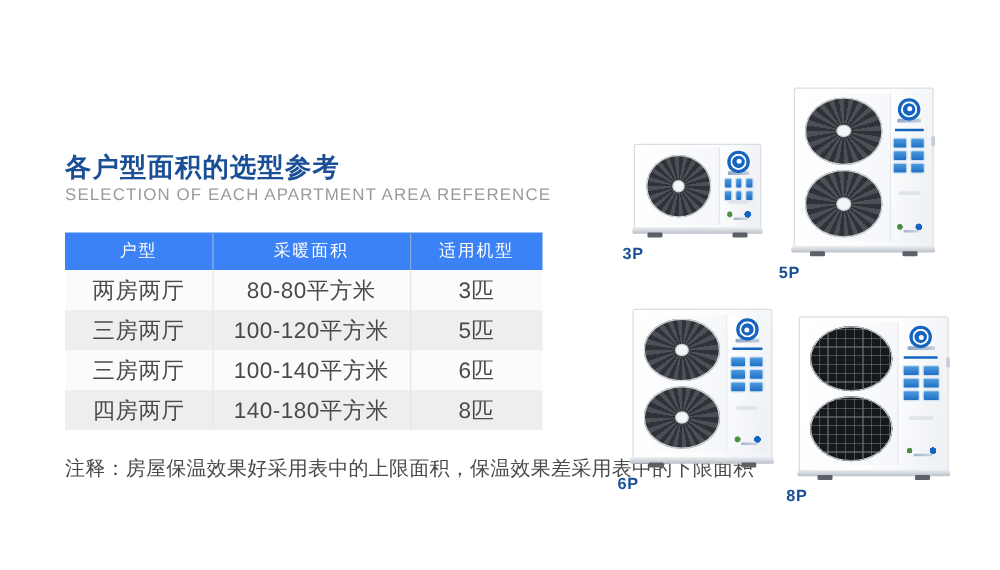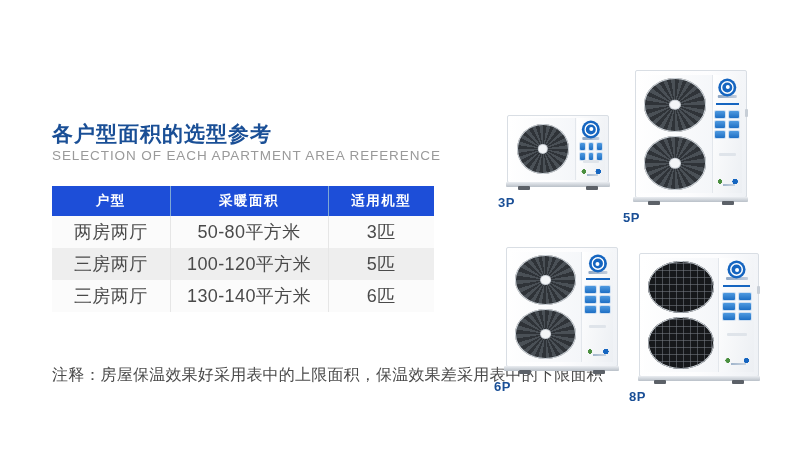--- a/index.html
+++ b/index.html
@@ -44,24 +44,24 @@
 
   
   #spec-table {
     position: absolute;
     left: 52px; top: 186px;
     width: 382px;
     border-collapse: collapse;
     table-layout: fixed;
   }
   #spec-table th {
-    background: #1d4ed8;
+    background: #3b82f6;
     color: #ffffff;
     font-size: 13.5px;
-    font-weight: bold;
+    font-weight: normal;
     letter-spacing: 1.5px;
     height: 28px;
     border-right: 1px solid #7fa8d4;
     text-align: center;
   }
   #spec-table th:last-child { border-right: none; }
 
   #spec-table td {
     font-size: 18px;
     color: #4a4a4a;
@@ -276,32 +276,37 @@
     <thead>
       <tr>
         <th>户型</th>
         <th>采暖面积</th>
         <th>适用机型</th>
       </tr>
     </thead>
     <tbody>
       <tr>
         <td>两房两厅</td>
-        <td>50-80平方米</td>
+        <td>80-80平方米</td>
         <td>3匹</td>
       </tr>
       <tr>
         <td>三房两厅</td>
         <td>100-120平方米</td>
         <td>5匹</td>
       </tr>
       <tr>
         <td>三房两厅</td>
-        <td>130-140平方米</td>
+        <td>100-140平方米</td>
         <td>6匹</td>
+      </tr>
+      <tr>
+        <td>四房两厅</td>
+        <td>140-180平方米</td>
+        <td>8匹</td>
       </tr>
     </tbody>
   </table>
 
   <div id="table-note">注释：房屋保温效果好采用表中的上限面积，保温效果差采用表中的下限面积</div>
 </div>
 
 <div id="product-grid">
 
   <div class="product-cell" style="left:18px; top:55px; width:120px;">

